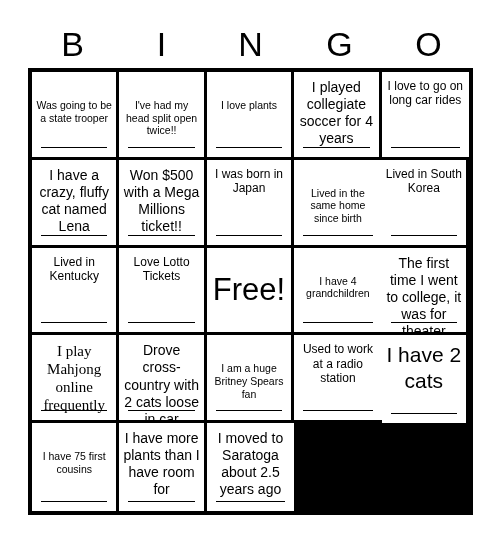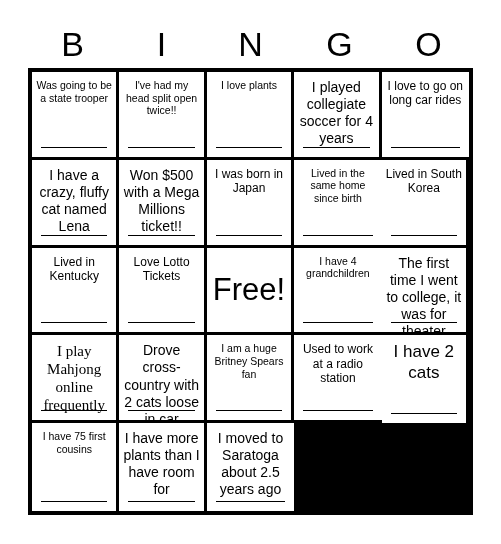--- a/index.html
+++ b/index.html
@@ -80,24 +80,24 @@
   .cell-text {
     text-align: center;
     width: 100%;
     line-height: 1.18;
     word-wrap: break-word;
     hyphens: none;
   }
 
   
   .sz-xs  { font-size: 14px;  line-height: 1.22; }
-  .sz-sm  { font-size: 10.5px; line-height: 1.2;  }
+  .sz-sm  { font-size: 10.5px; line-height: 1.2; margin-top: 20px;  }
   .sz-md  { font-size: 12px; line-height: 1.18; }
   .sz-lg  { font-size: 15px;   line-height: 1.2; font-family: Liberation Serif, serif;  }
-  .sz-xl  { font-size: 17px;   line-height: 1.22; }
+  .sz-xl  { font-size: 21px;   line-height: 1.22; }
   .sz-free{ font-size: 31px;   line-height: 1.1;  }
 
   
   .cell.free {
     justify-content: center;
     padding-top: 0;
   }
 
   
   .write-line {

